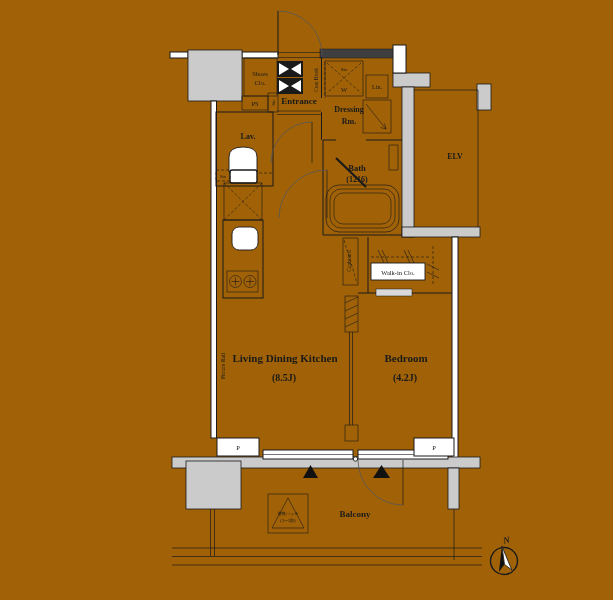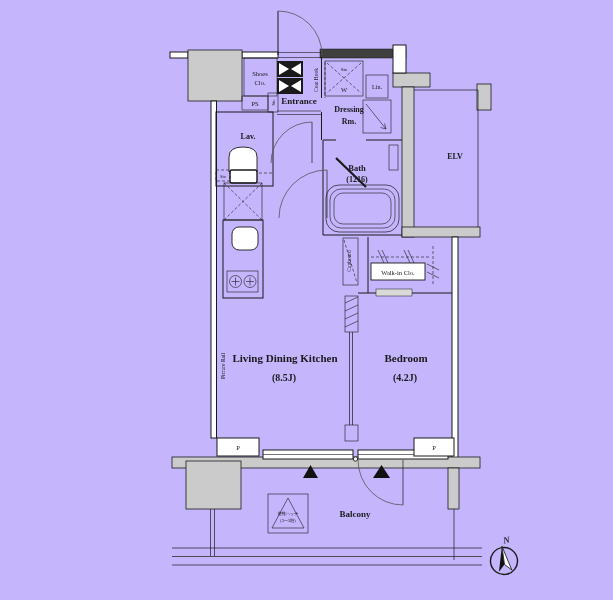--- a/index.html
+++ b/index.html
@@ -1,16 +1,16 @@
 <!DOCTYPE html>
 <html><head>
 <meta charset="utf-8">
 <style>
   html,body{margin:0;padding:0;background:#ffffff;}
-  .stage{width:613px;height:600px;position:relative;background:#c4b5fd;}
+  .stage{width:613px;height:600px;position:relative;background:#a16207;}
   svg{display:block;}
   svg text{font-family:"Liberation Serif","DejaVu Serif",serif;fill:#1a1a1a;}
   .tb{font-weight:bold;}
   .ti{font-style:italic;}
   .w{stroke:#1a1a1a;stroke-width:1;fill:none;}
   .w6{stroke:#1a1a1a;stroke-width:0.6;fill:none;}
   .w7{stroke:#1a1a1a;stroke-width:0.7;fill:none;}
   .thinwall{fill:#ffffff;stroke:#1a1a1a;stroke-width:1;}
   .gray{fill:#cbcbcb;stroke:#1a1a1a;stroke-width:0.8;}
   .dark{fill:#3f3f3f;stroke:#1a1a1a;stroke-width:0.5;}

